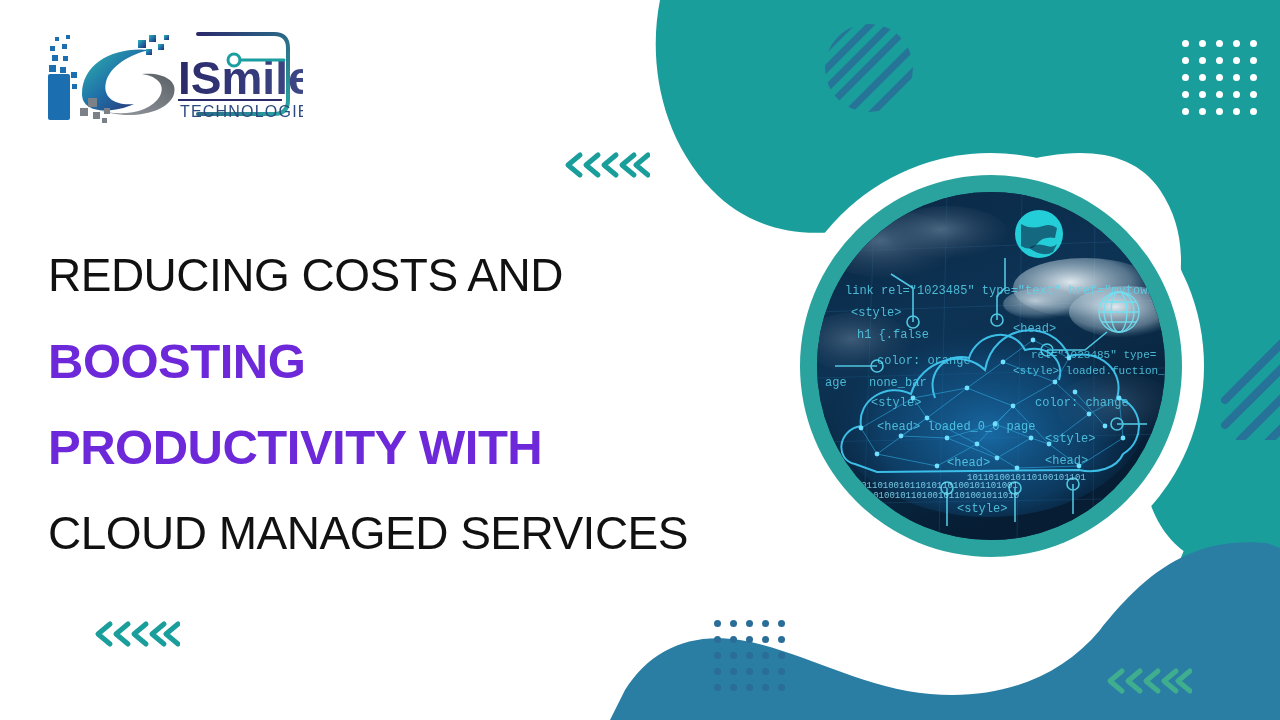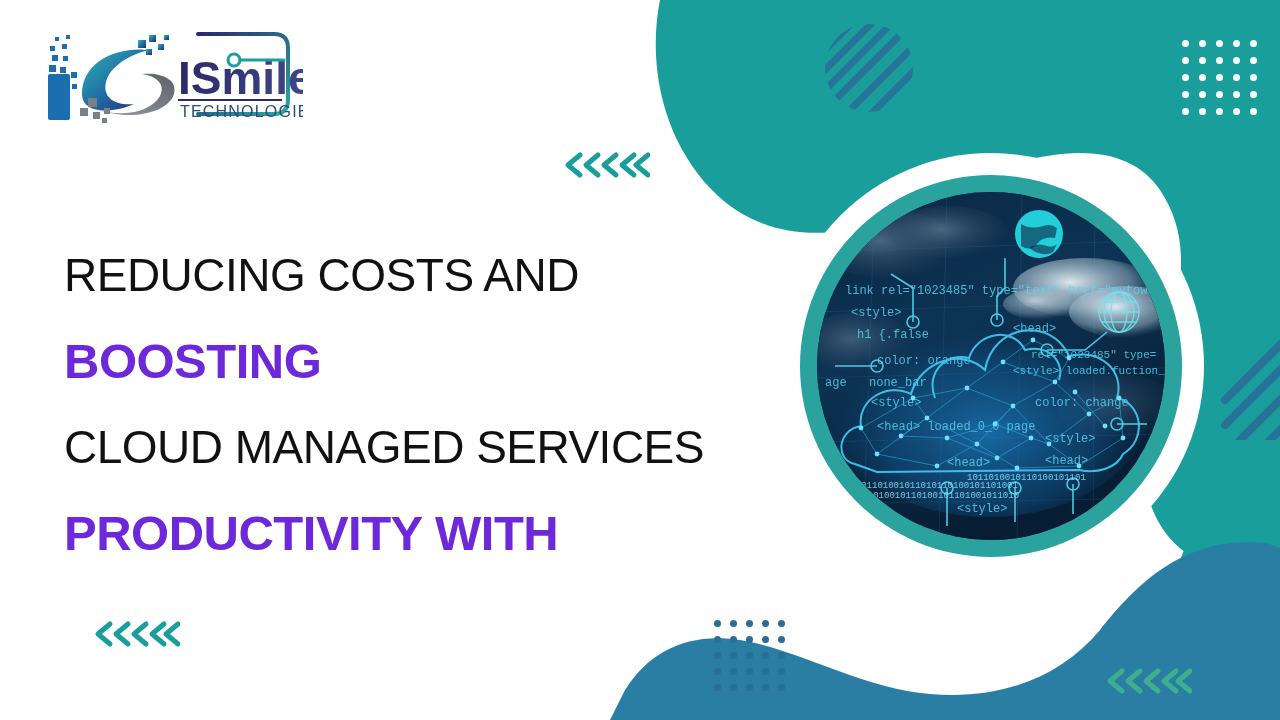--- a/index.html
+++ b/index.html
@@ -38,21 +38,20 @@
     position: absolute;
     left: 48px;
     top: 232px;
     width: 720px;
   }
   .headline .line {
     font-size: 46px;
     line-height: 86px;
     letter-spacing: -0.5px;
     white-space: nowrap;
-    margin-left: 16px;
   }
   .headline .line.normal {
     font-weight: 400;
     color: #111111;
   }
   .headline .line.accent {
     font-weight: 700;
     color: #6d28d9;
     font-size: 49px;
   }
@@ -241,22 +240,22 @@
       <circle cx="196" cy="38" r="6" fill="none" stroke="#1b9ea0" stroke-width="3"></circle>
       <path d="M202 38 L246 38" stroke="#1b9ea0" stroke-width="3" fill="none" stroke-linecap="round"></path>
       <line x1="140" y1="78" x2="244" y2="78" stroke="#2b2a6b" stroke-width="2"></line>
       <text x="142" y="95" font-family="'Liberation Sans', sans-serif" font-size="16" letter-spacing="1.2" fill="#2b4a7e">TECHNOLOGIES</text>
     </svg>
   </div>
 
   <div class="headline">
     <div class="line normal">REDUCING COSTS AND</div>
     <div class="line accent">BOOSTING</div>
+    <div class="line accent">PRODUCTIVITY WITH</div>
     <div class="line normal">CLOUD MANAGED SERVICES</div>
-    <div class="line accent">PRODUCTIVITY WITH</div>
   </div>
 
   <div class="chev-group" id="chev-top">
     <svg class="chev" width="88" height="32" viewBox="0 0 88 32" aria-hidden="true">
       <g fill="none" stroke="#1a9e9c" stroke-width="5" stroke-linecap="round" stroke-linejoin="round">
         <polyline points="18,6 6,16 18,26"></polyline>
         <polyline points="36,6 24,16 36,26"></polyline>
         <polyline points="54,6 42,16 54,26"></polyline>
         <polyline points="72,6 60,16 72,26"></polyline>
         <polyline points="86,6 74,16 86,26"></polyline>

